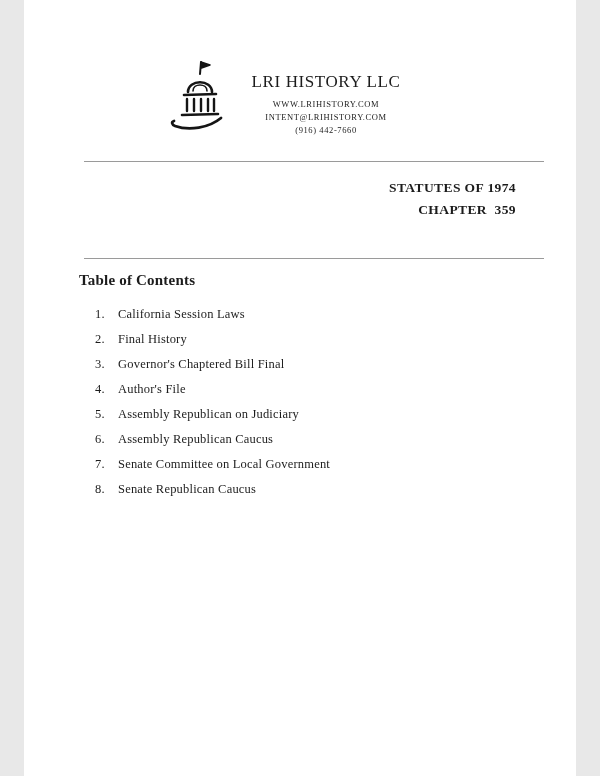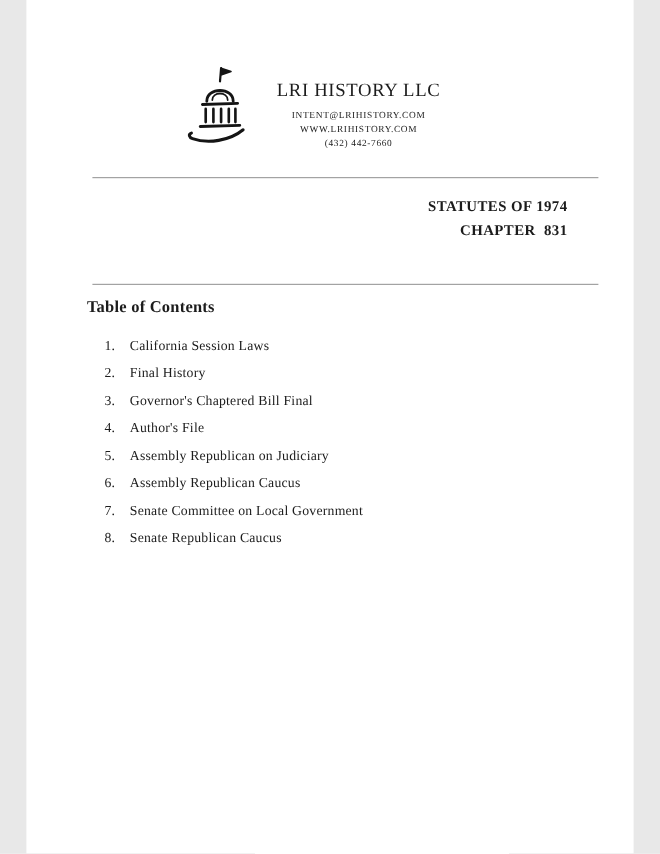--- a/index.html
+++ b/index.html
@@ -138,31 +138,31 @@
           <path d="M47 41 L47 53" stroke-width="2.4"></path>
 
           <path d="M15 57 L51 56" stroke-width="2.6"></path>
 
           <path d="M54 60 C42 70, 22 73, 8 68 C5 67, 4 64, 7 63" stroke-width="2.8"></path>
         </g>
       </svg>
     </div>
     <div class="letterhead-text">
       <div class="company">LRI HISTORY LLC</div>
+      <div class="contact">WWW.LRIHISTORY.COM</div>
       <div class="contact">INTENT@LRIHISTORY.COM</div>
-      <div class="contact">WWW.LRIHISTORY.COM</div>
-      <div class="contact">(432) 442-7660</div>
+      <div class="contact">(916) 442-7660</div>
     </div>
   </header>
 
   <hr class="rule rule-top">
 
   <section class="title-block">
     <div class="title-line">STATUTES OF 1974</div>
-    <div class="title-line">CHAPTER  831</div>
+    <div class="title-line">CHAPTER  359</div>
   </section>
 
   <hr class="rule rule-mid">
 
   <h2 class="toc-heading">Table of Contents</h2>
 
   <ol class="toc-list">
     <li class="toc-item">
       <span class="num">1.</span>
       <span class="label">California Session Laws</span>

